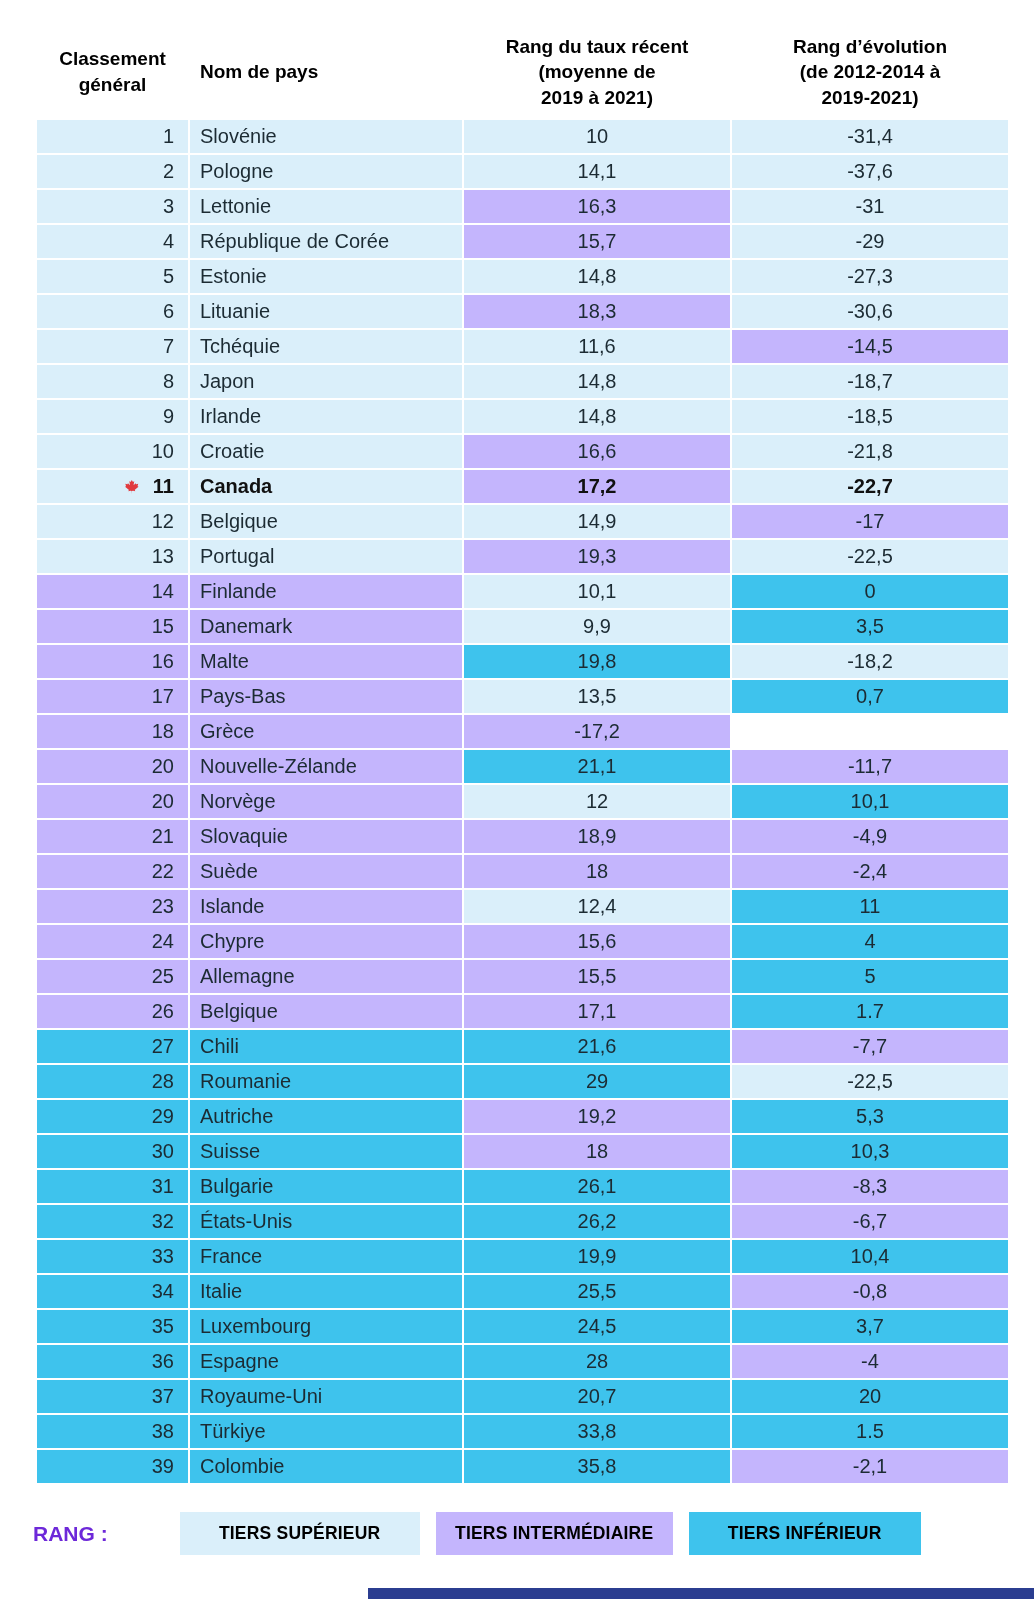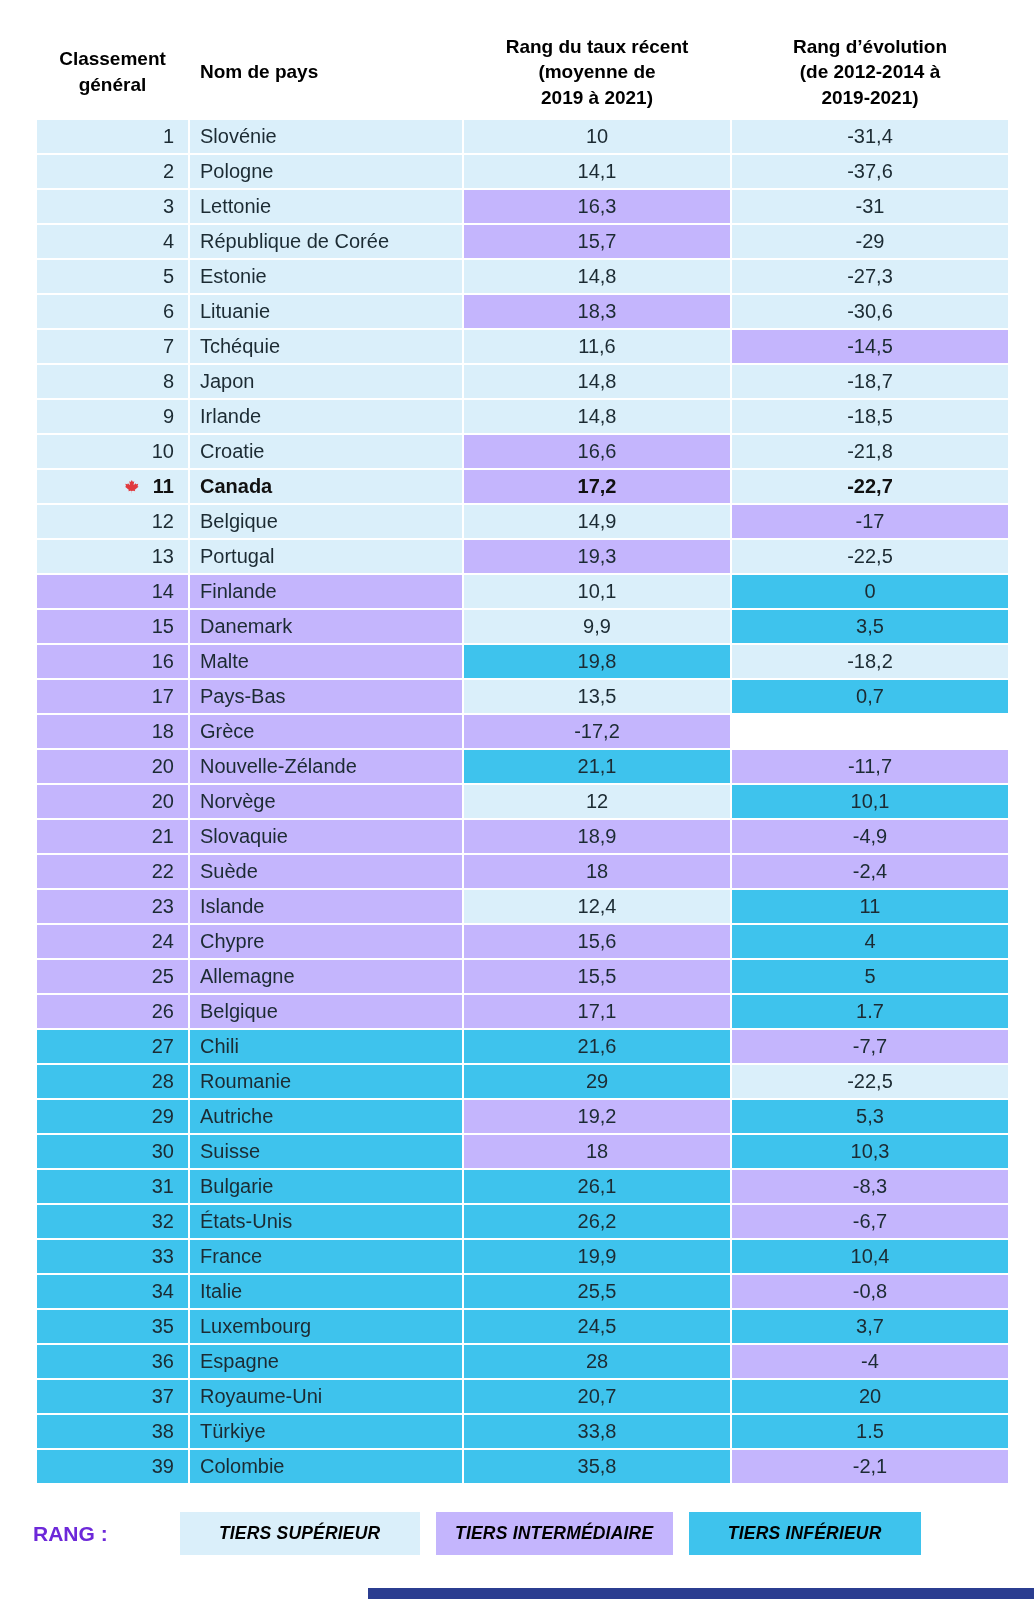--- a/index.html
+++ b/index.html
@@ -35,21 +35,21 @@
   .row-hl .cell{font-weight:bold;color:#111;}
   .leaf{width:20px;height:20px;margin-right:8px;display:none;flex:0 0 auto;}
   .row-hl .leaf{display:inline-block;}
   .legend{
     position:absolute;left:33px;top:1512px;width:980px;
     display:flex;align-items:center;
   }
   .legend-label{font-weight:bold;color:#6d28d9;font-size:21px;margin-right:72px;}
   .legend-swatch{
     height:43px;display:flex;align-items:center;justify-content:center;
-    font-weight:bold;color:#000;font-size:17.5px;letter-spacing:.2px;font-style:italic;
+    font-weight:bold;color:#000;font-size:17.5px;letter-spacing:.2px;
   }
   .sw-1{width:240px;margin-right:16px;}
   .sw-2{width:237px;margin-right:16px;}
   .sw-3{width:232px;}
   .bottom-bar{
     position:absolute;left:368px;right:0;bottom:0;height:11px;background:#2b3d90;
   }
 </style>
 </head>
 <body>

